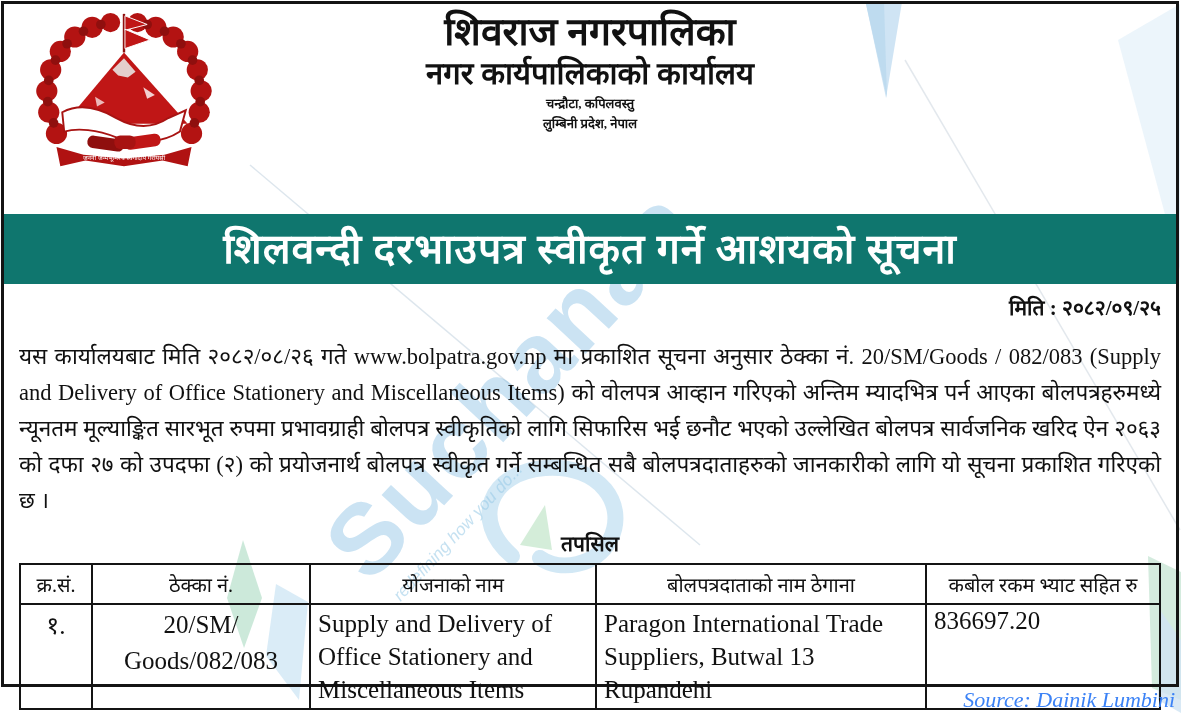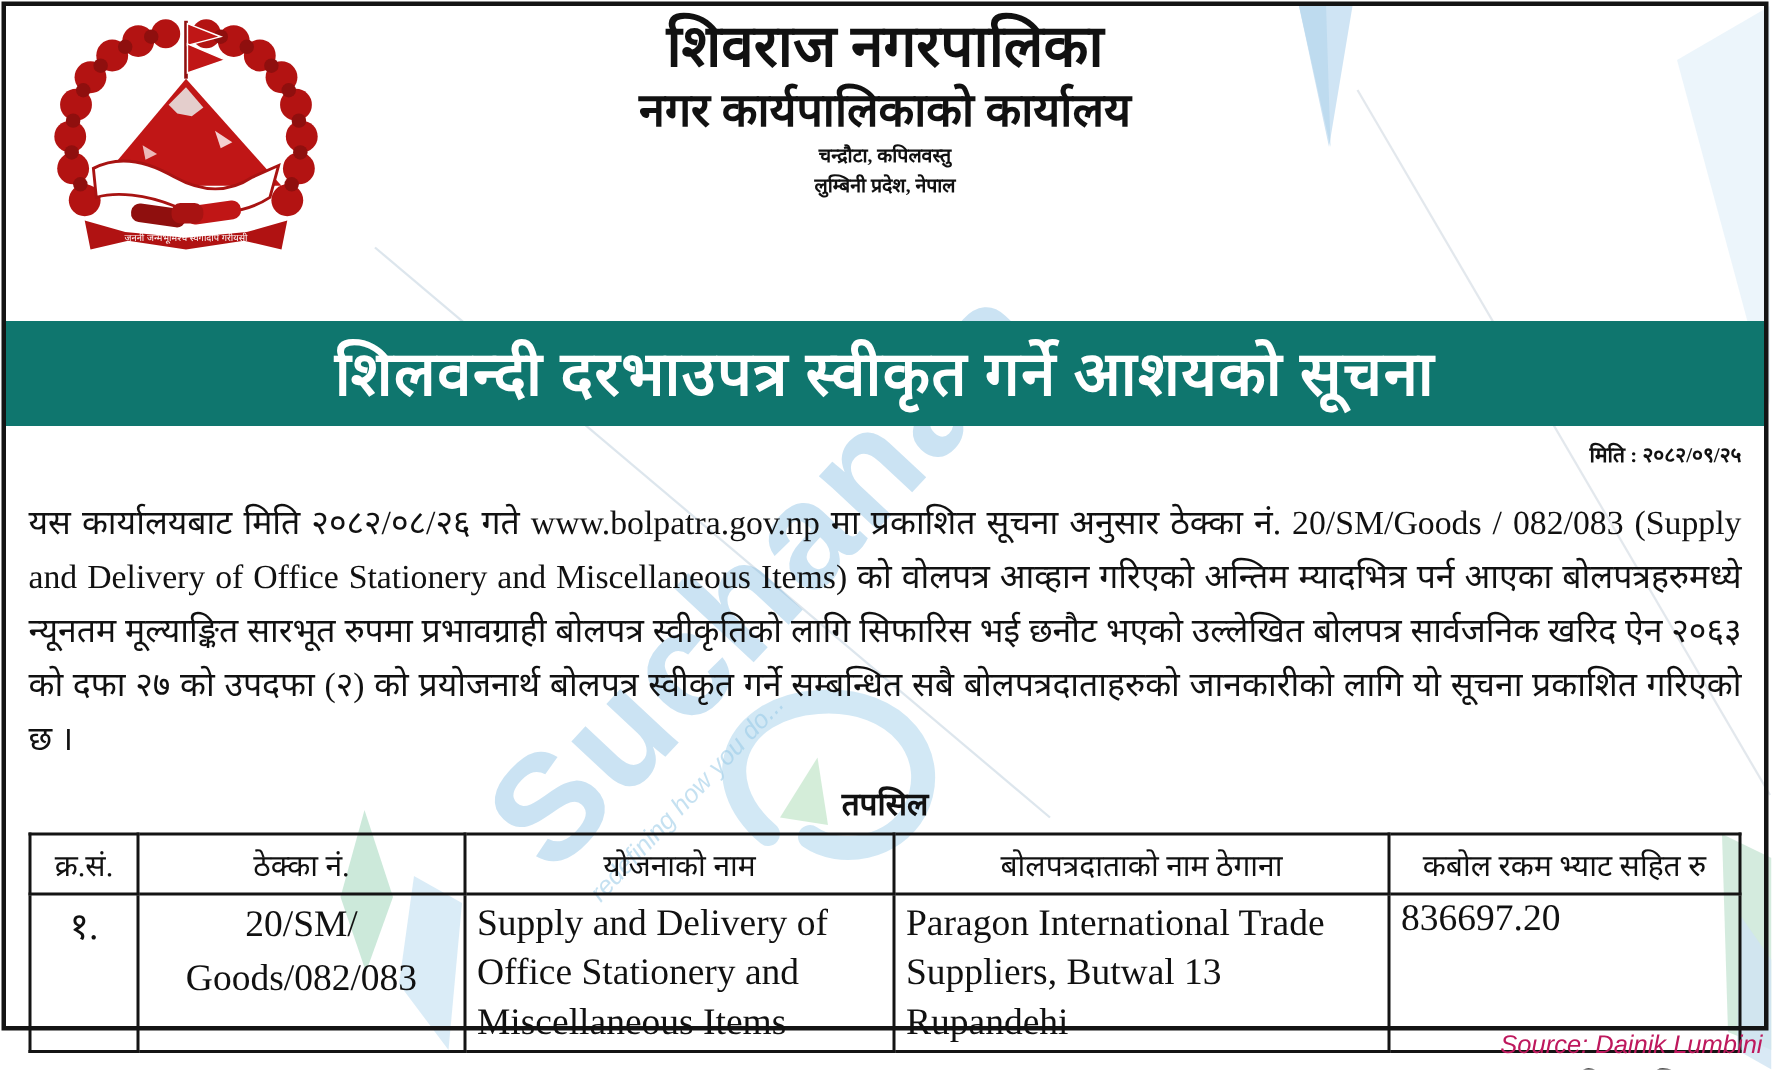--- a/index.html
+++ b/index.html
@@ -35,21 +35,21 @@
   .org-name{font-size:39px;font-weight:bold;line-height:1.15;}
   .office{font-size:31px;font-weight:bold;line-height:1.25;}
   .addr{font-size:13px;font-weight:bold;line-height:1.55;}
   
   .banner{
     background:#0f766e;color:#ffffff;height:70px;line-height:70px;
     text-align:center;font-size:41px;font-weight:bold;letter-spacing:1px;margin-top:32px;
   }
   
   .content{padding:0 15px;}
-  .date-line{text-align:right;font-size:14px;font-weight:bold;margin-top:9px;}
+  .date-line{text-align:right;font-size:21px;font-weight:bold;margin-top:9px;}
   .body-text{
     font-size:22.5px;line-height:36px;text-align:justify;margin-top:18px;
   }
   .tapasil{ text-align:center;font-size:21px;font-weight:bold;margin:10px 0 6px; }
   
   table.sched{border-collapse:collapse;width:100%;table-layout:fixed;}
   table.sched th,table.sched td{border:2.5px solid #141414;padding:2px 7px;}
   table.sched th{font-size:20px;font-weight:normal;height:34px;text-align:center;}
   table.sched td{vertical-align:top;font-size:25px;}
   .col-sn{width:72px;}.col-cn{width:218px;}.col-pn{width:286px;}
@@ -57,22 +57,22 @@
   td.c-sn{text-align:center;font-size:21px;padding-top:8px;}
   td.c-cn{text-align:center;white-space:pre-line;line-height:1.45;padding-top:6px;}
   td.c-pn,td.c-bd{text-align:left;line-height:1.32;padding-top:6px;height:98px;}
   td.c-amt{text-align:left;padding-top:6px;padding-left:10px;}
   
   .signature{text-align:right;font-size:21px;font-weight:bold;
     padding:7px 12px 0 0;}
   
   .source{
     position:absolute;right:6px;top:687px;z-index:2;
-    font-family:Liberation Sans, sans-serif;font-style:italic;
-    font-size:17px;color:#be185d;
+    font-family:Liberation Serif, serif;font-style:italic;
+    font-size:22px;color:#3b82f6;
   }
 </style>
 </head>
 <body>
 
 <div class="wm-layer">
   <svg width="1181" height="713" viewBox="0 0 1181 713">
 
     <line x1="250" y1="165" x2="700" y2="545" stroke="rgba(180,200,215,0.45)" stroke-width="1.5"></line>
     <line x1="905" y1="60" x2="1180" y2="530" stroke="rgba(200,210,220,0.5)" stroke-width="1.5"></line>

